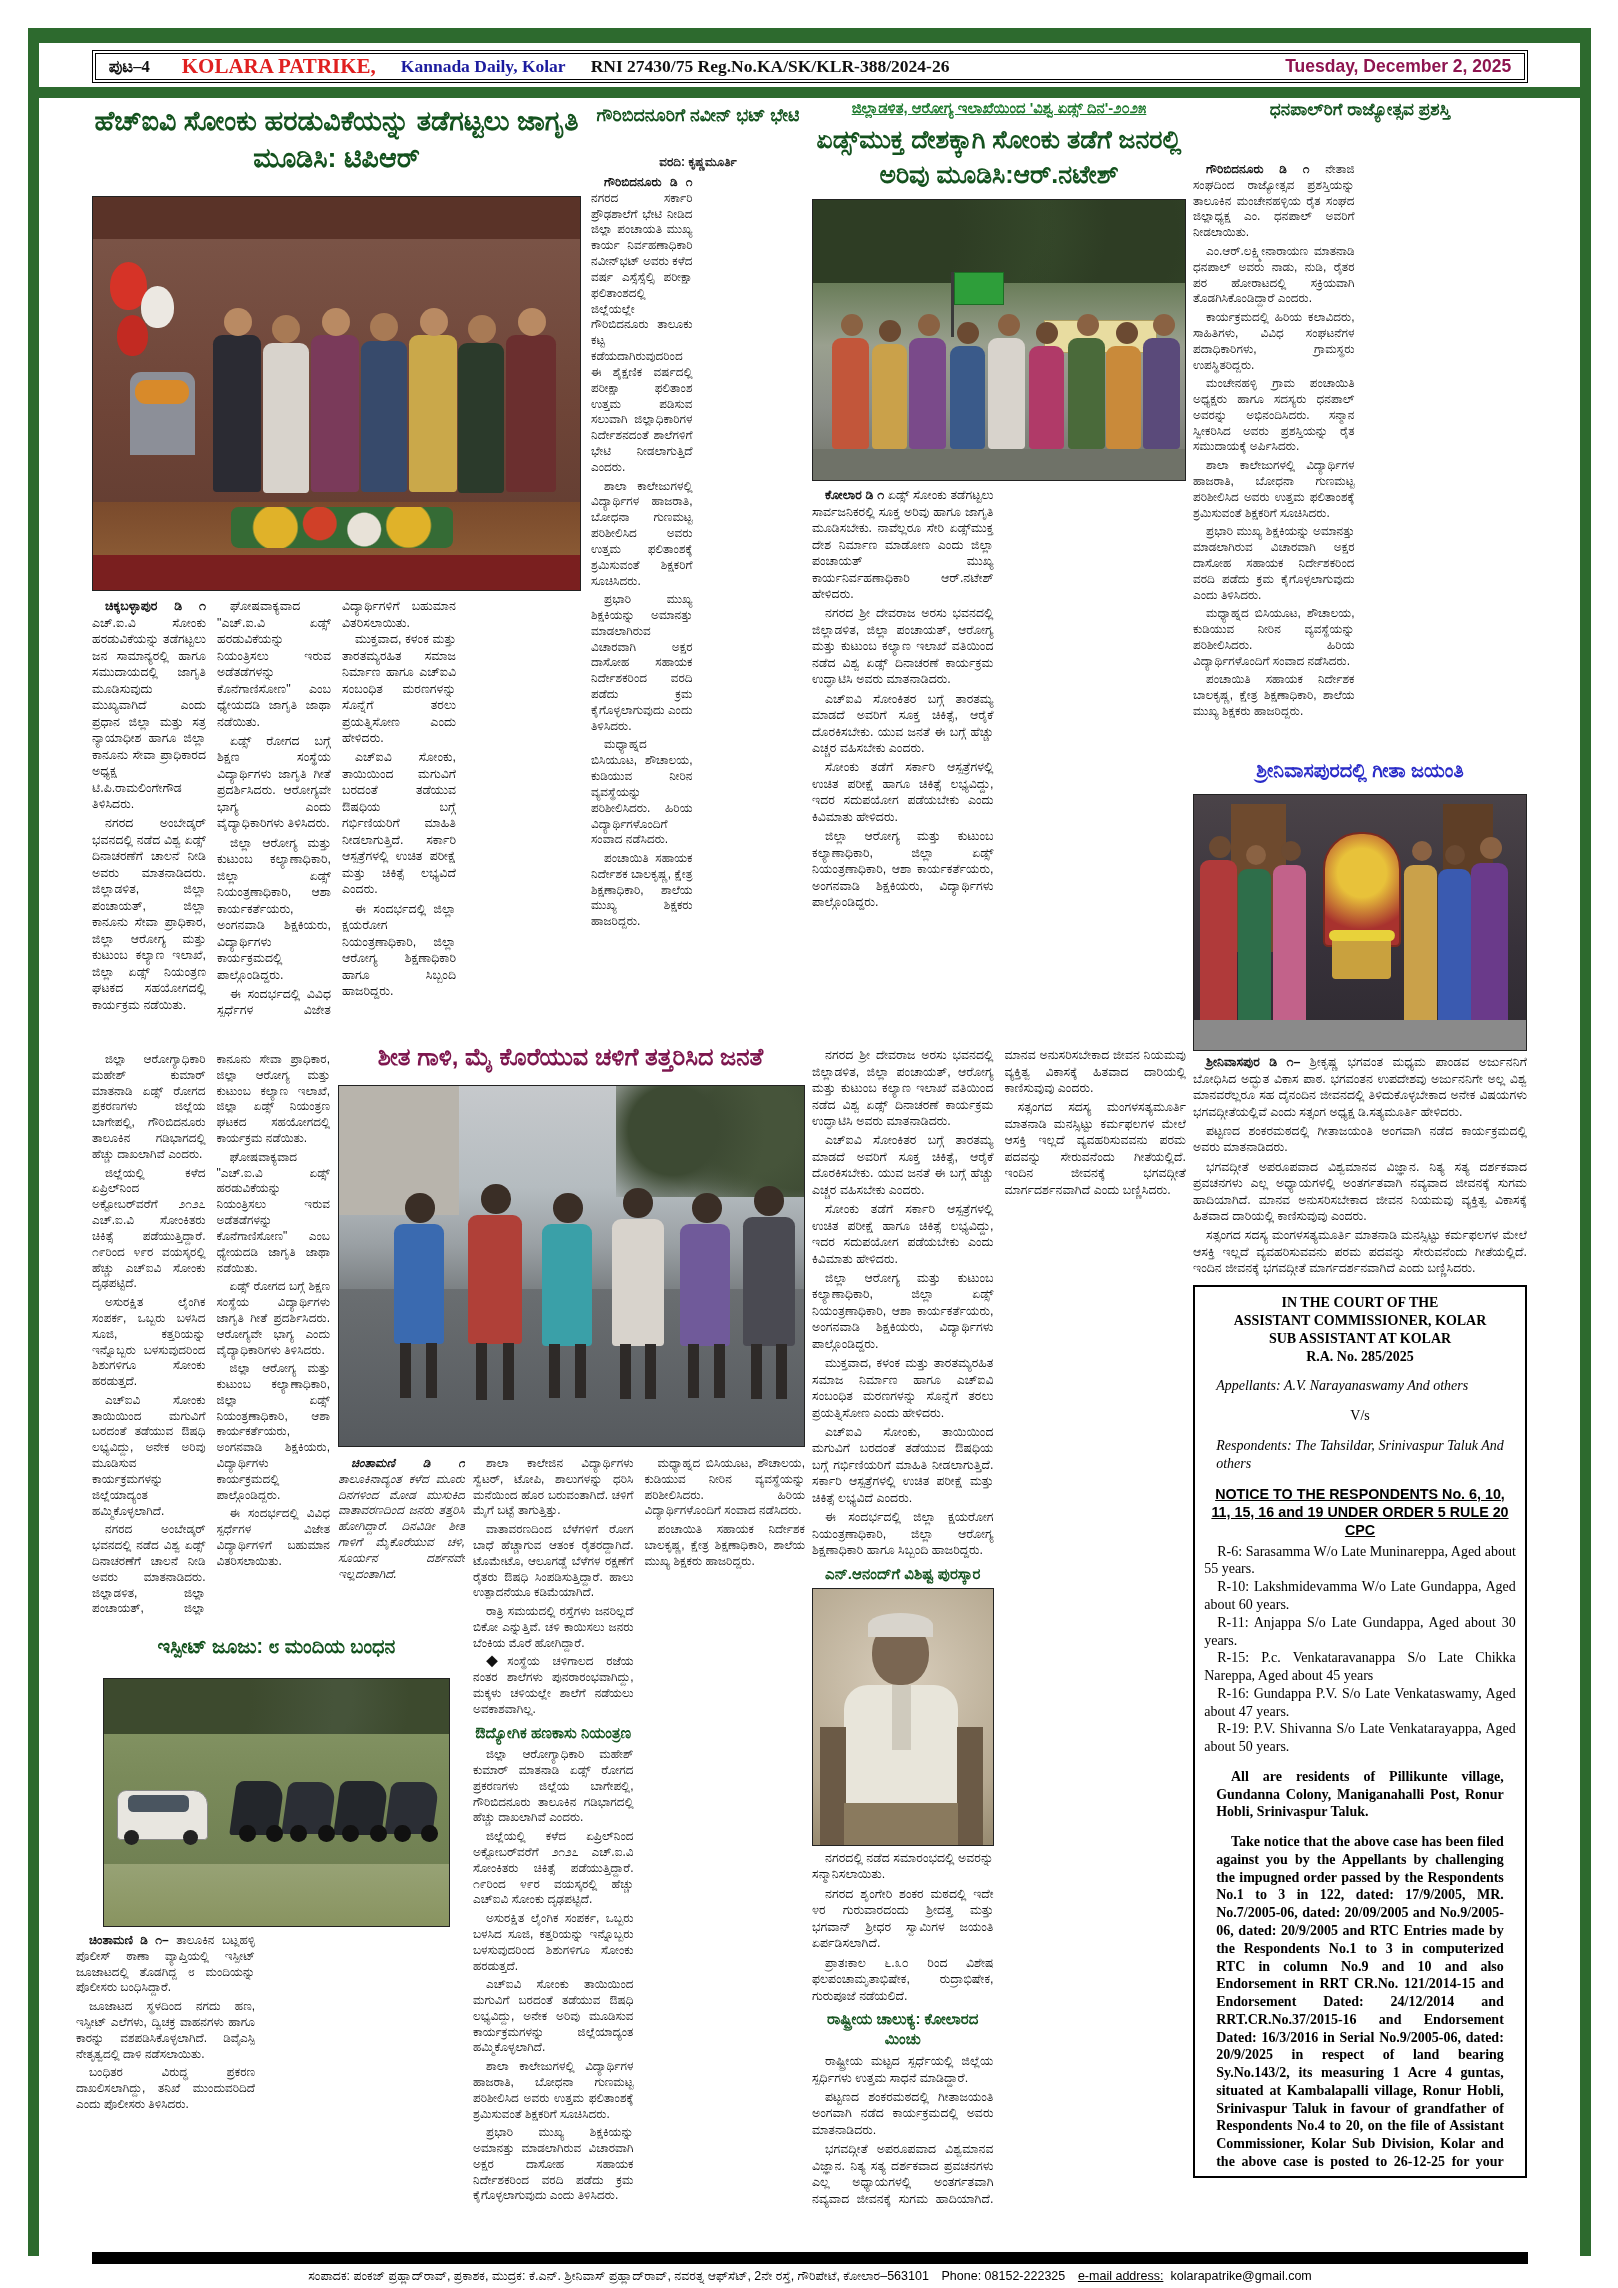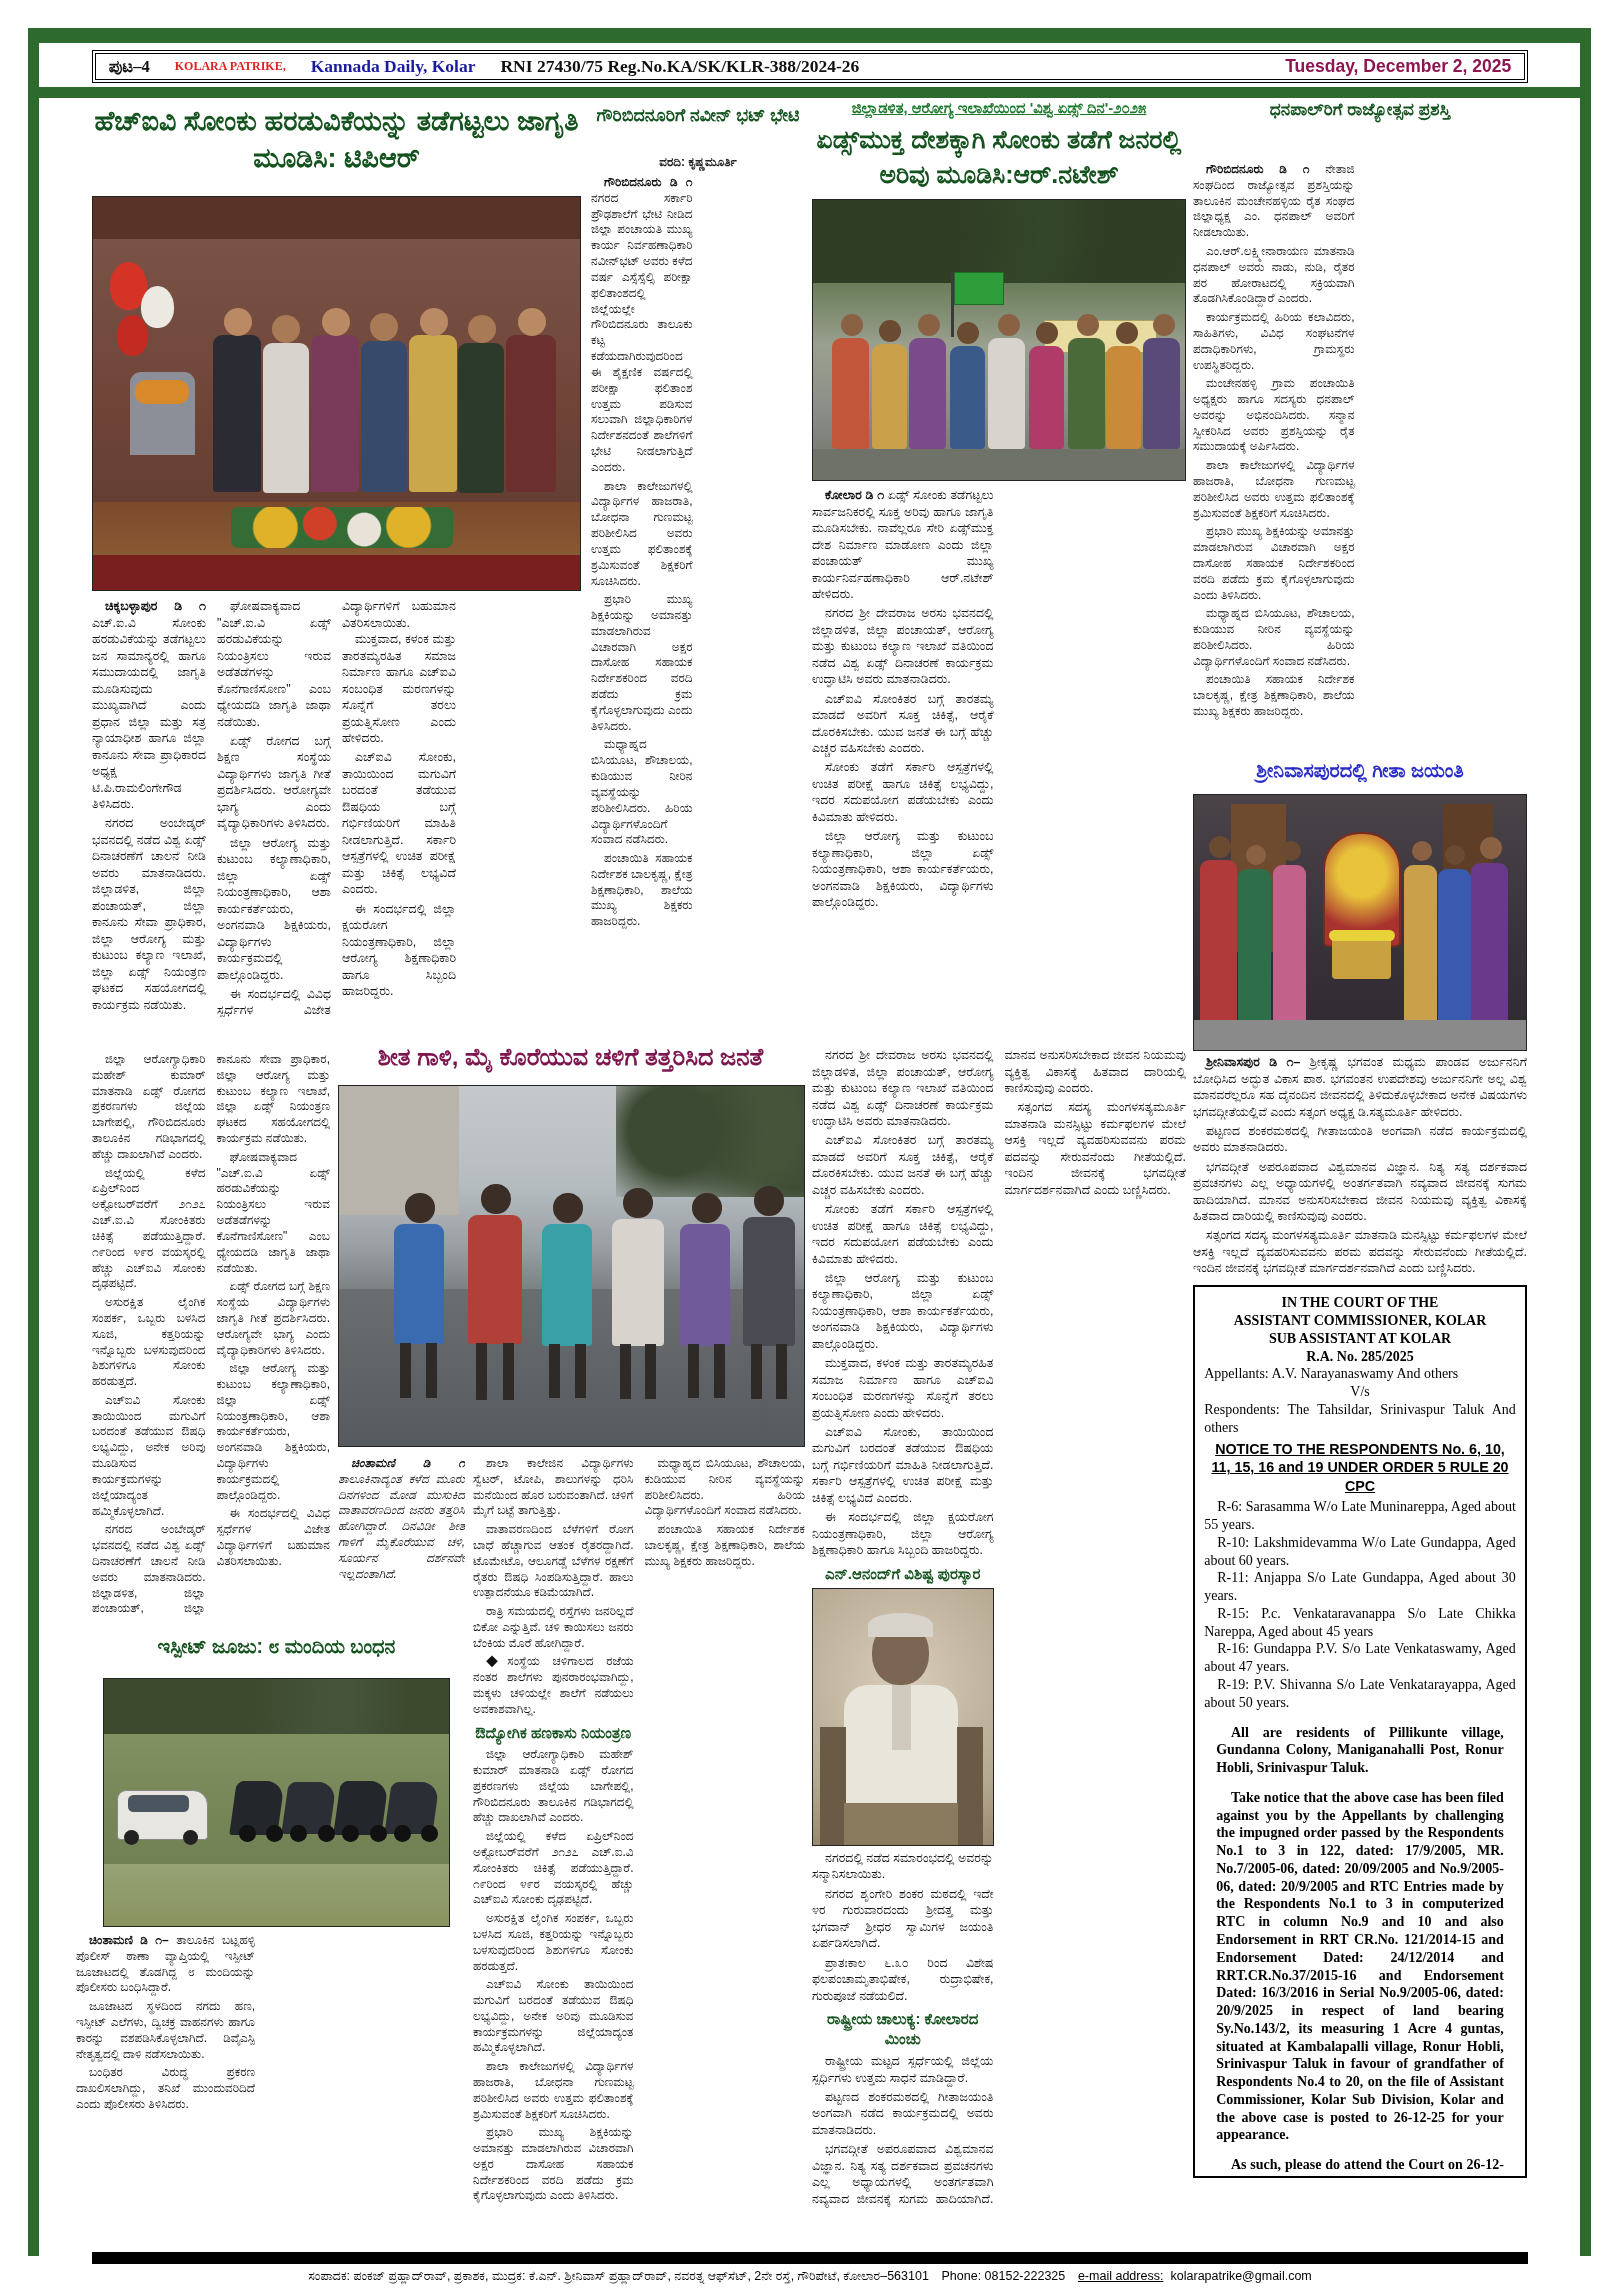--- a/index.html
+++ b/index.html
@@ -4,21 +4,21 @@
 <style>
   html,body{margin:0;padding:0;background:#ffffff;}
   body{font-family:"Liberation Sans",sans-serif;color:#111;}
   #page{position:relative;width:1619px;height:2289px;background:#fff;overflow:hidden;}
   .abs{position:absolute;}
   .frame{background:#2d6a2e;}
   
   .mast-outer{border:1.4px solid #000;padding:1.8px;background:#fff;}
   .mast-inner{border:1.4px solid #000;height:100%;display:flex;align-items:center;gap:25px;padding:2.8px 13px;box-sizing:border-box;font-family:"Liberation Serif",serif;}
   .mast-page{font-weight:bold;font-size:16.6px;color:#111;}
-  .mast-name{font-weight:bold;font-size:12px;color:#e02020;}
+  .mast-name{font-weight:bold;font-size:21px;color:#e02020;margin-left:7px;}
   .mast-sub{font-weight:bold;font-size:17.5px;color:#1b1b9e;}
   .mast-reg{font-weight:bold;font-size:17.5px;color:#111;}
   .mast-date{margin-left:auto;font-family:"Liberation Sans",sans-serif;font-weight:bold;font-size:17.5px;color:#8e1550;}
   
   .hl{font-weight:bold;text-align:center;color:#14521e;line-height:1.38;}
   .hl-a1{font-size:27px;}
   .hl-a3{font-size:25px;}
   .hl-sm{font-size:17.5px;}
   .hl-a4{font-size:17px;}
   .hl-blue{font-size:19.4px;color:#2a2cc8;font-weight:bold;text-align:center;}
@@ -37,21 +37,21 @@
   
   .photo{border:0.9px solid #222;box-sizing:border-box;overflow:hidden;position:absolute;}
   .photo > div{position:absolute;}
   .fig{border-radius:9.2px 9.2px 3.7px 3.7px;}
   .head-dot{border-radius:50%;}
   
   .legal{border:2.8px solid #000;box-sizing:border-box;background:#fff;padding:7.4px 9.2px;font-family:"Liberation Serif",serif;font-size:14px;line-height:1.27;color:#000;overflow:hidden;}
   .legal .ctr{text-align:center;}
   .legal .b{font-weight:bold;}
   .legal p{margin:0;}
-  .legal .jp{text-align:justify;margin:0;}
+  .legal .jp{text-align:justify;margin:12px;font-style:italic;}
   .legal .jp-ind{text-align:justify;text-indent:14.8px;margin:12px;font-weight:bold;}
   .legal .notice-head{font-family:"Liberation Sans",sans-serif;font-weight:bold;text-decoration:underline;text-align:center;font-size:14.3px;margin:3.7px 0;}
   .legal .resp{ text-align:justify;margin:0;text-indent:13px;}
   
   .footer-bar{background:#000;}
   .footer-line{font-size:12.5px;text-align:center;color:#000;}
   .footer-line .u{text-decoration:underline;}
   .col-photo{width:100%;height:258px;position:relative;border:0.9px solid #222;box-sizing:border-box;overflow:hidden;break-inside:avoid;margin:3.7px 0;}
   .col-photo > div{position:absolute;}
 </style>

